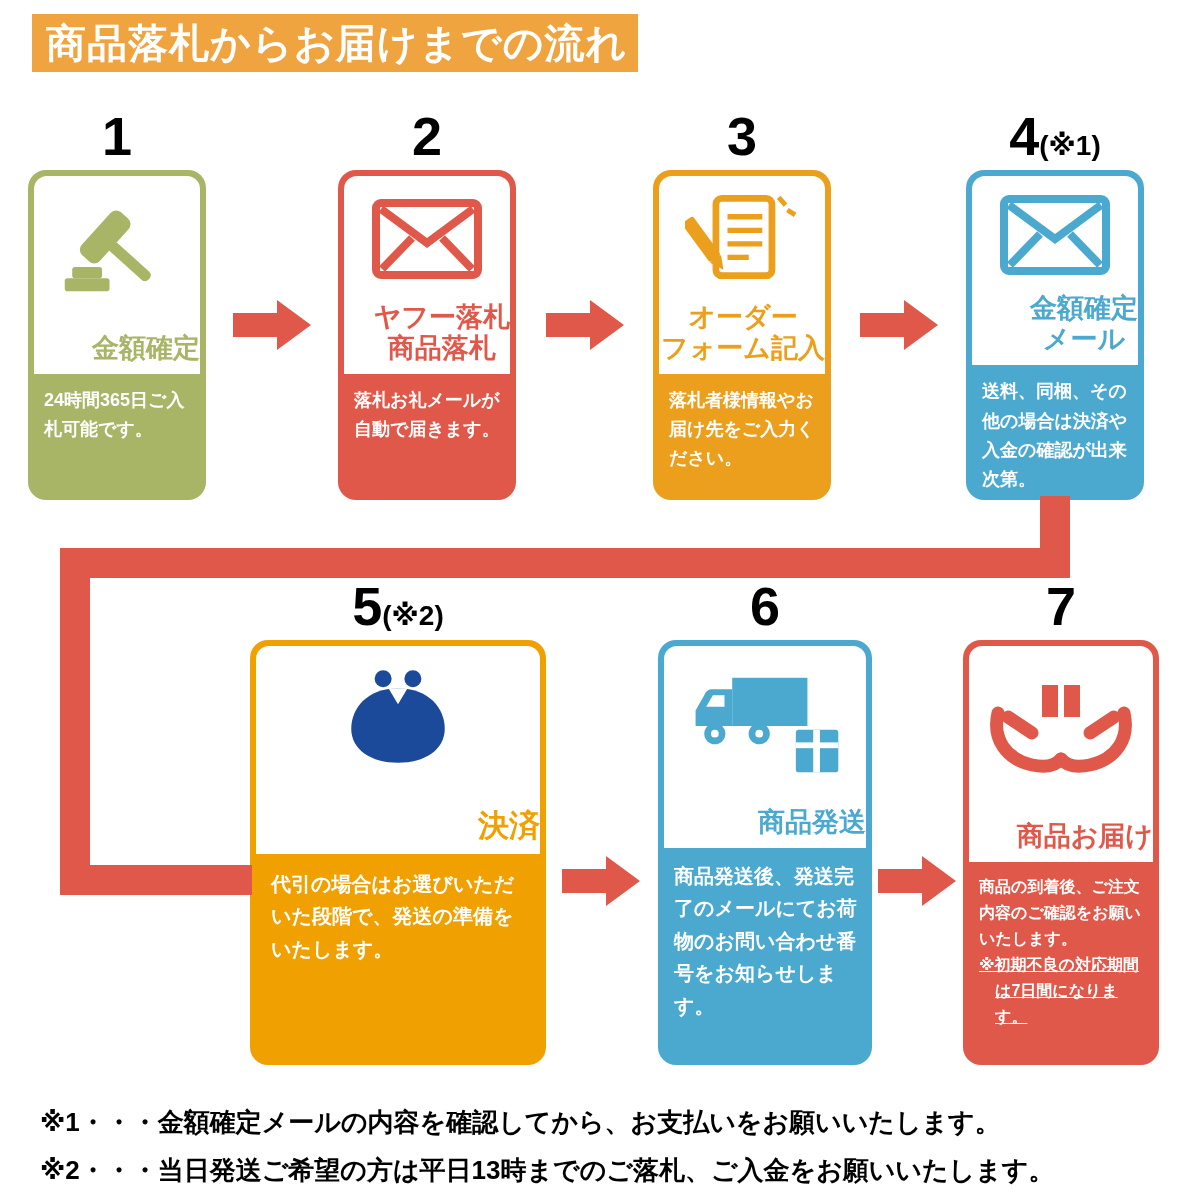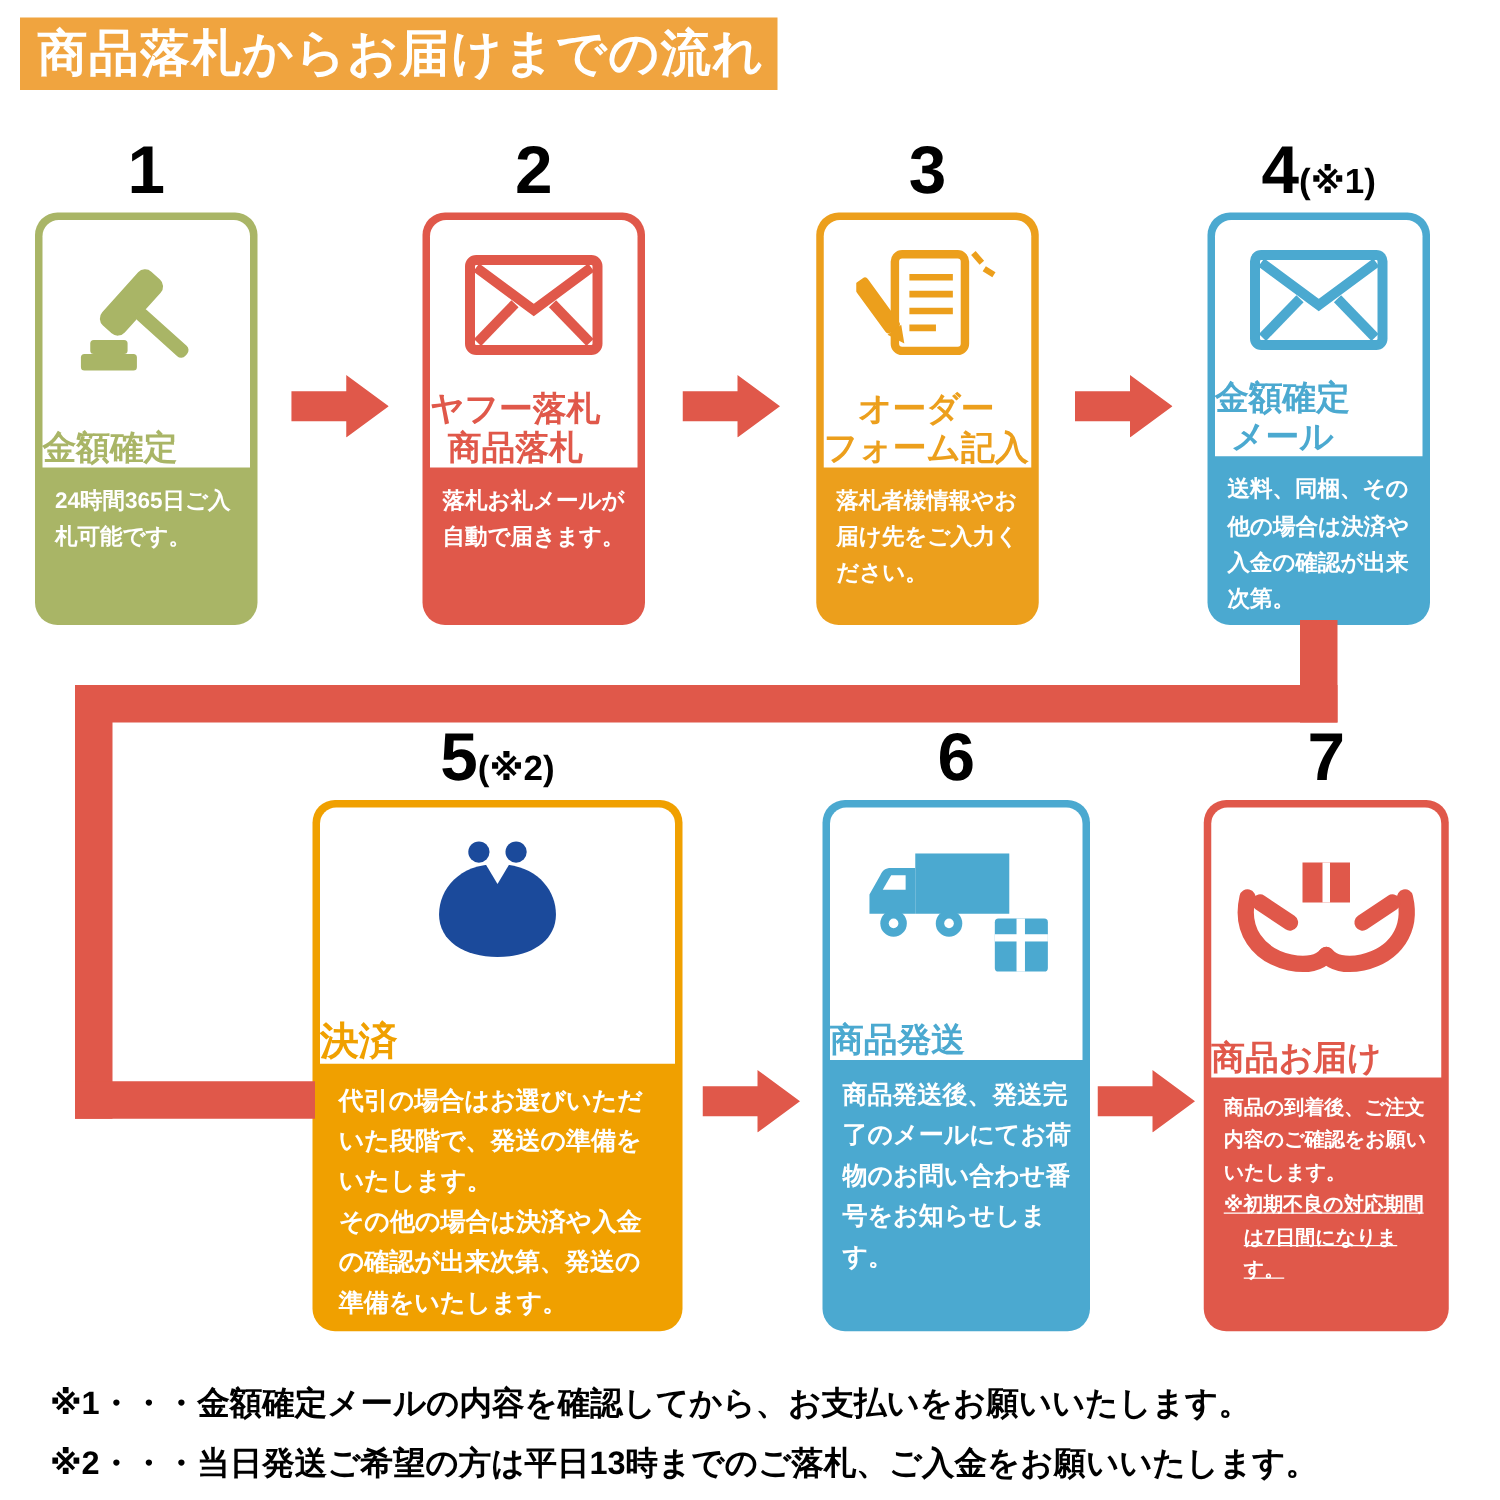--- a/index.html
+++ b/index.html
@@ -6,21 +6,21 @@
   body{
     width:1200px;height:1200px;
     font-family:"Liberation Sans","DejaVu Sans",sans-serif;
     font-weight:bold;
     color:var(--ink,#111);
   }
   .canvas{position:relative;width:1200px;height:1200px;overflow:hidden;background:#fff;}
 
   
   .header{
-    position:absolute;left:16px;top:14px;width:606px;height:58px;
+    position:absolute;left:32px;top:14px;width:606px;height:58px;
     background:var(--header-bg,#F0A43F);
     color:#fff;font-size:40px;line-height:58px;
     padding-left:14px;box-sizing:border-box;letter-spacing:1px;
     white-space:nowrap;
   }
 
   
   .step{position:absolute;}
   #step-1{left:28px;top:108px;width:178px;}
   #step-2{left:338px;top:108px;width:178px;}
@@ -43,22 +43,22 @@
     display:flex;flex-direction:column;
     width:100%;
   }
   .row1 .card{height:330px;}
   .row2 .card{height:425px;}
 
   .card-top{
     background:#fff;
     border-radius:13px 13px 0 0;
     color:var(--c,#999);
-    display:flex;flex-direction:column;align-items:flex-start;justify-content:flex-end;
-    box-sizing:border-box;
+    display:flex;flex-direction:column;align-items:flex-end;justify-content:flex-end;
+    padding-bottom:10px;box-sizing:border-box;
   }
   .row1 .card-top{height:198px;}
   #step-5 .card-top{height:208px;gap:19px;}
   #step-6 .card-top{height:202px;}
   #step-7 .card-top{height:216px;}
 
   .icon-box{flex:1;display:flex;align-items:center;justify-content:center;width:100%;}
   .card-title{font-size:27px;line-height:1.15;text-align:center;}
   .card-title .tl{display:block;}
   #step-5 .card-title{font-size:31px;}
@@ -230,21 +230,20 @@
             </g>
             <polygon points="46,20 64,20 55,35" fill="#ffffff"></polygon>
           </svg>
         </div>
         <div class="card-title">
             <span class="tl">決済</span>
           </div>
       </div>
       <div class="card-body">
         <p>代引の場合はお選びいただいた段階で、発送の準備をいたします。</p>
-        <p>その他の場合は決済や入金の確認が出来次第、発送の準備をいたします。</p>
       </div>
     </div>
   </div>
 
   <div class="step row2" id="step-6" style="--c: #4BA9D0;">
     <div class="step-number"><span>6</span><span class="note"></span></div>
     <div class="card">
       <div class="card-top">
         <div class="icon-box">
           <svg width="156" height="108" viewBox="0 0 160 112">

